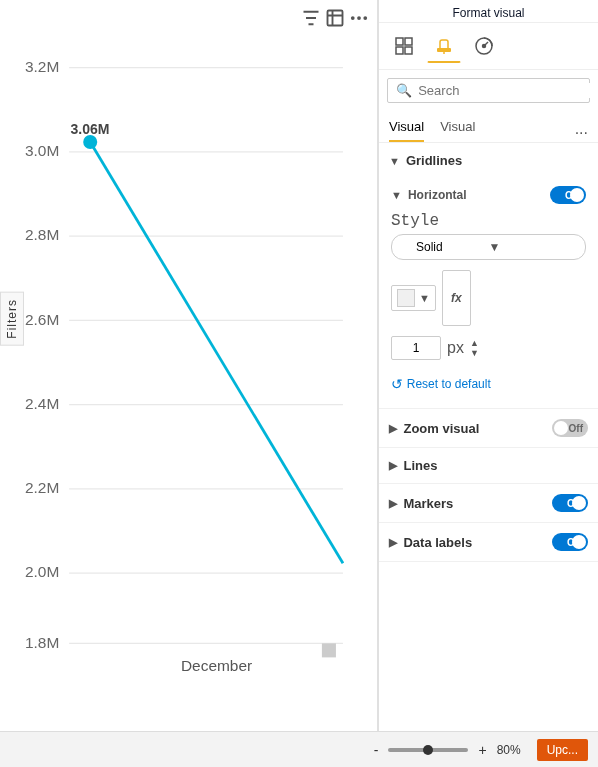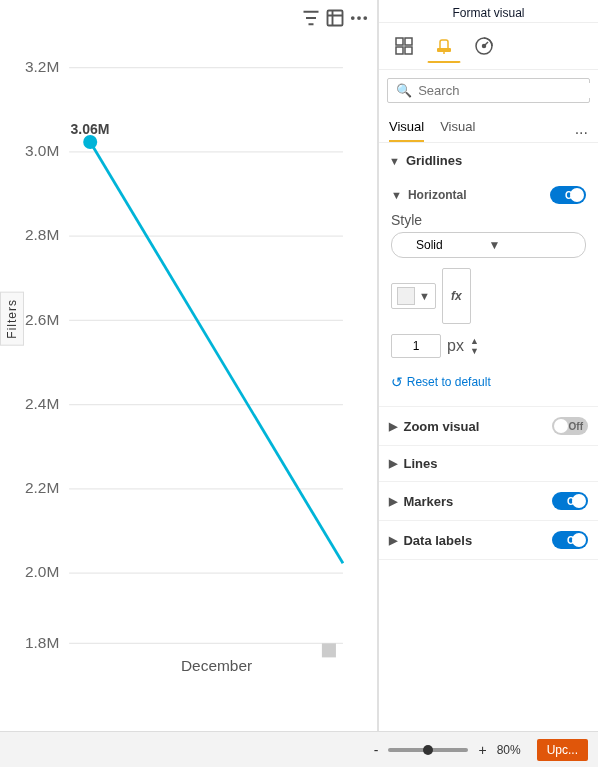--- a/index.html
+++ b/index.html
@@ -254,23 +254,24 @@
     .sub-chevron {
       margin-right: 6px;
       font-size: 11px;
     }
 
     .sub-toggle {
       margin-left: auto;
     }
 
     .field-label {
-      font-size: 14px;
+      font-size: 16px;
       color: #555;
       margin-bottom: 4px;
+      font-family: Liberation Mono, monospace;
     }
 
     .field-row {
       margin-bottom: 10px;
     }
 
     .select-field {
       width: 100%;
       border: 1px solid #ccc;
       border-radius: 12px;

